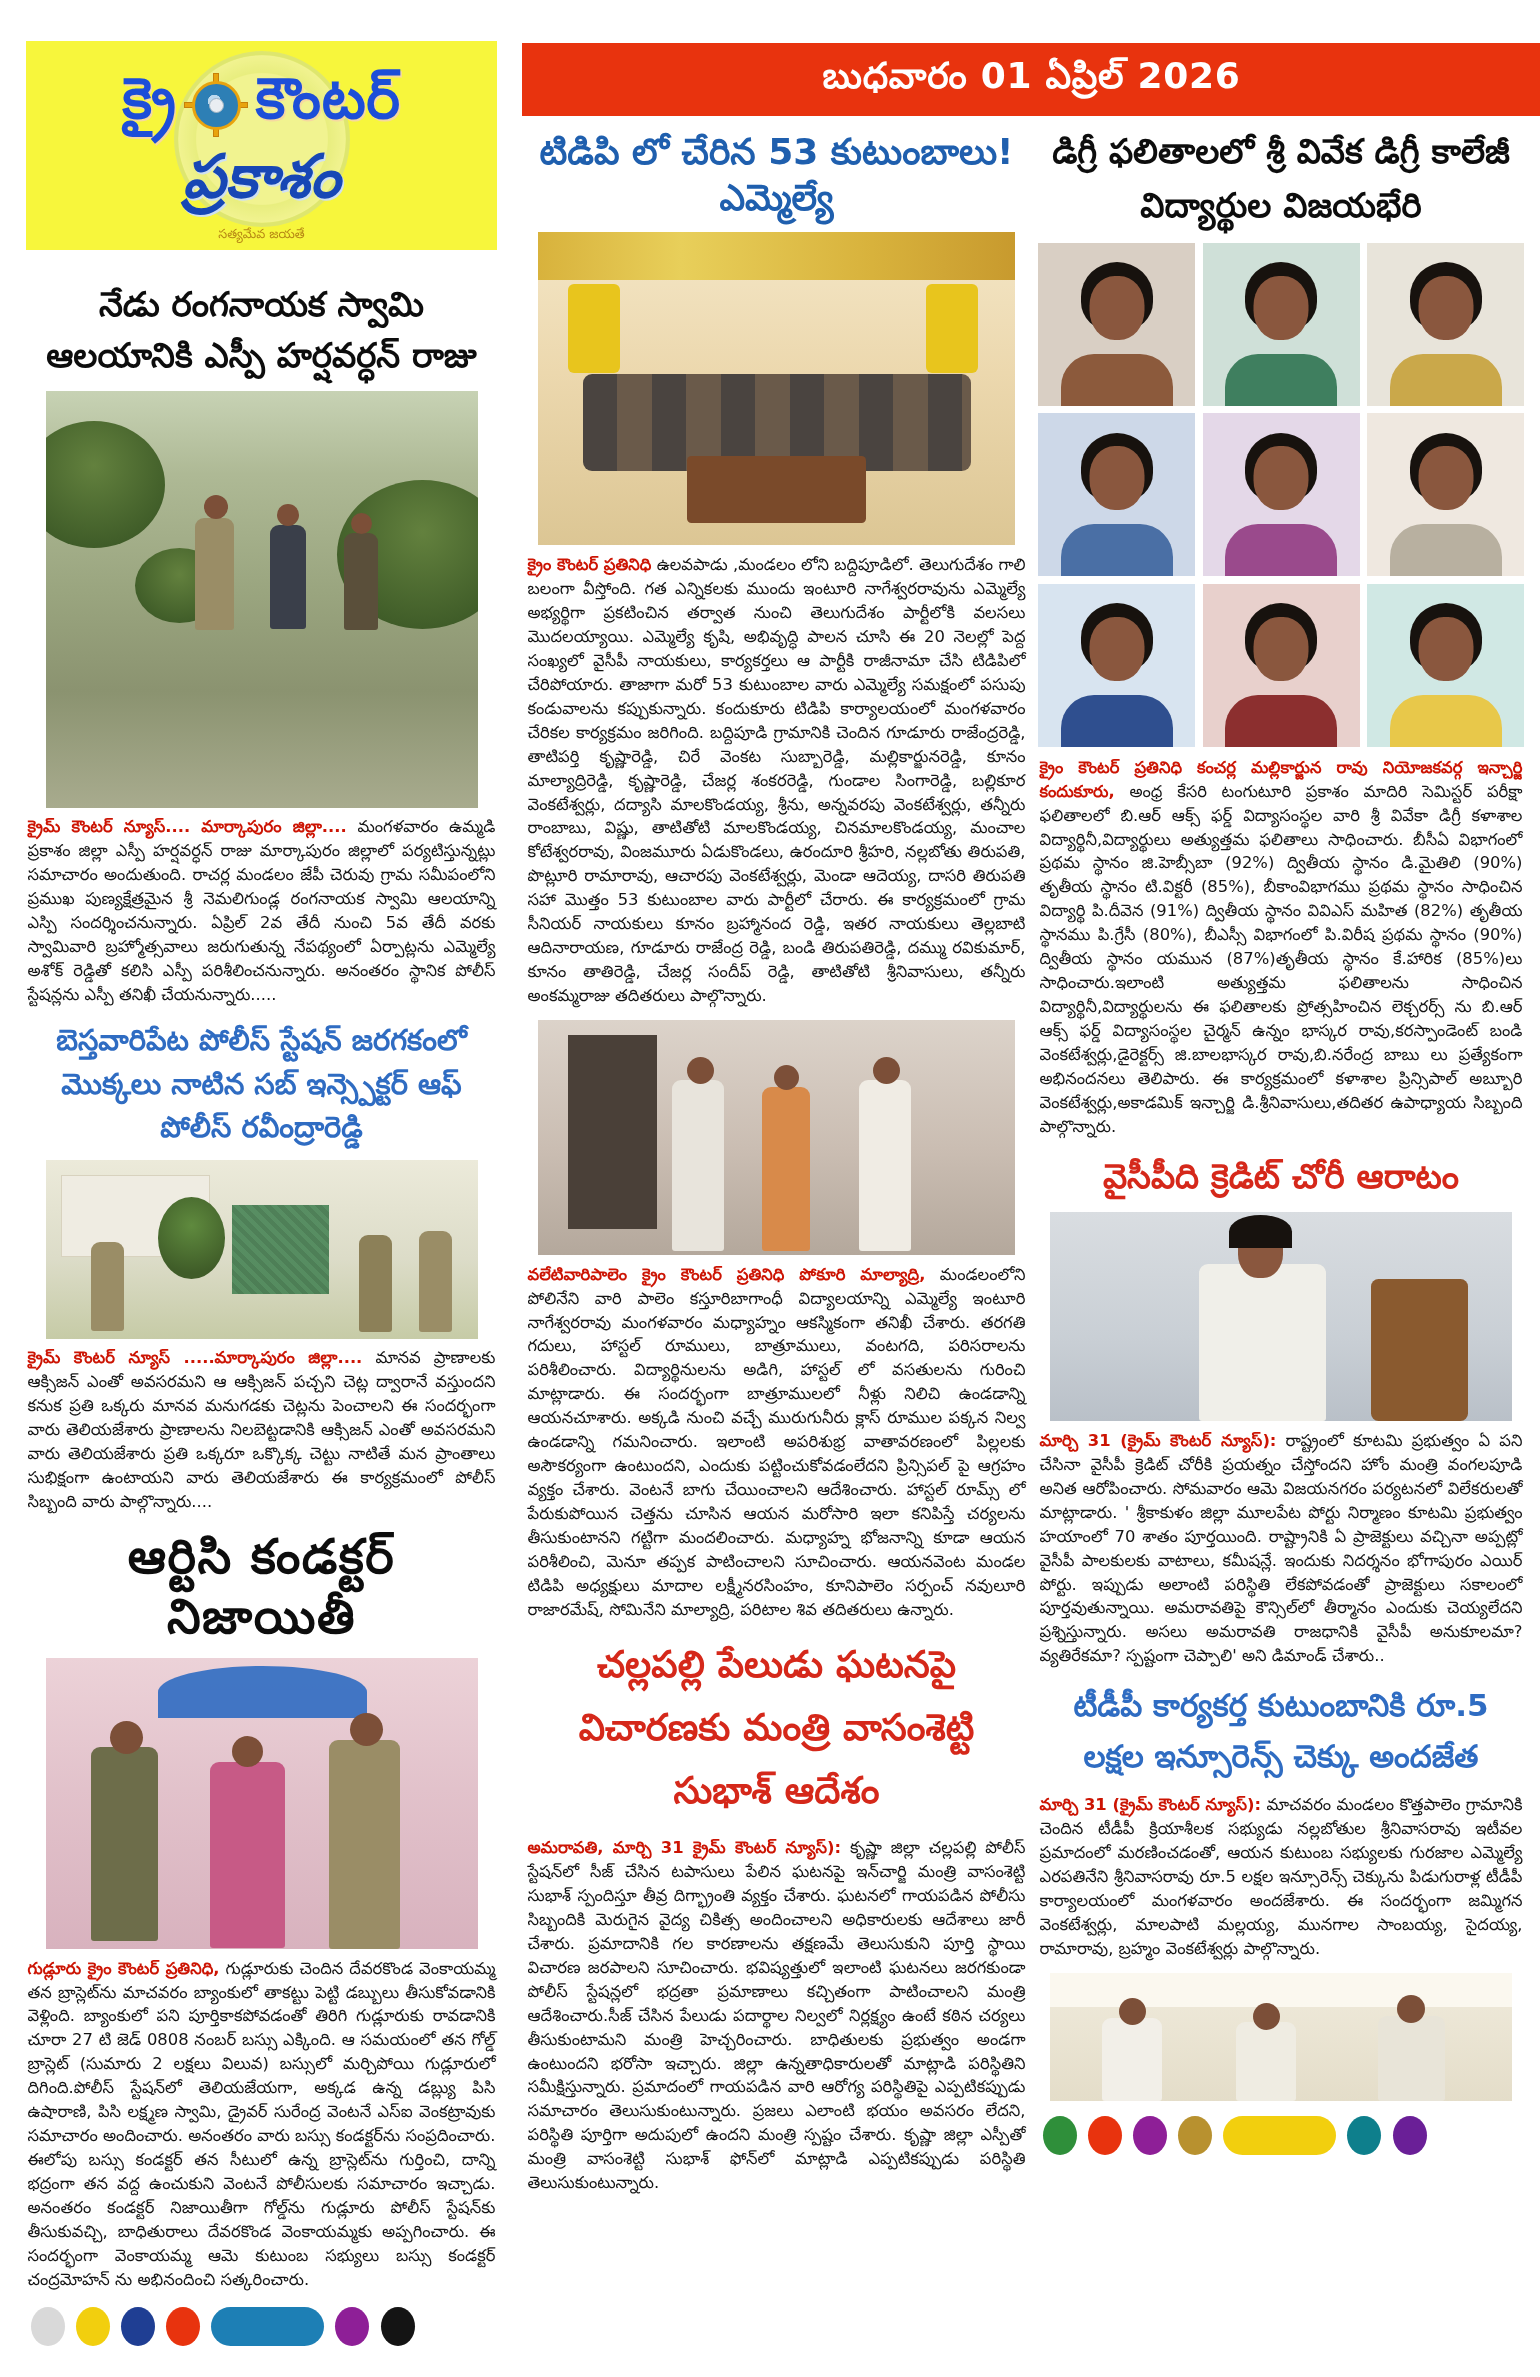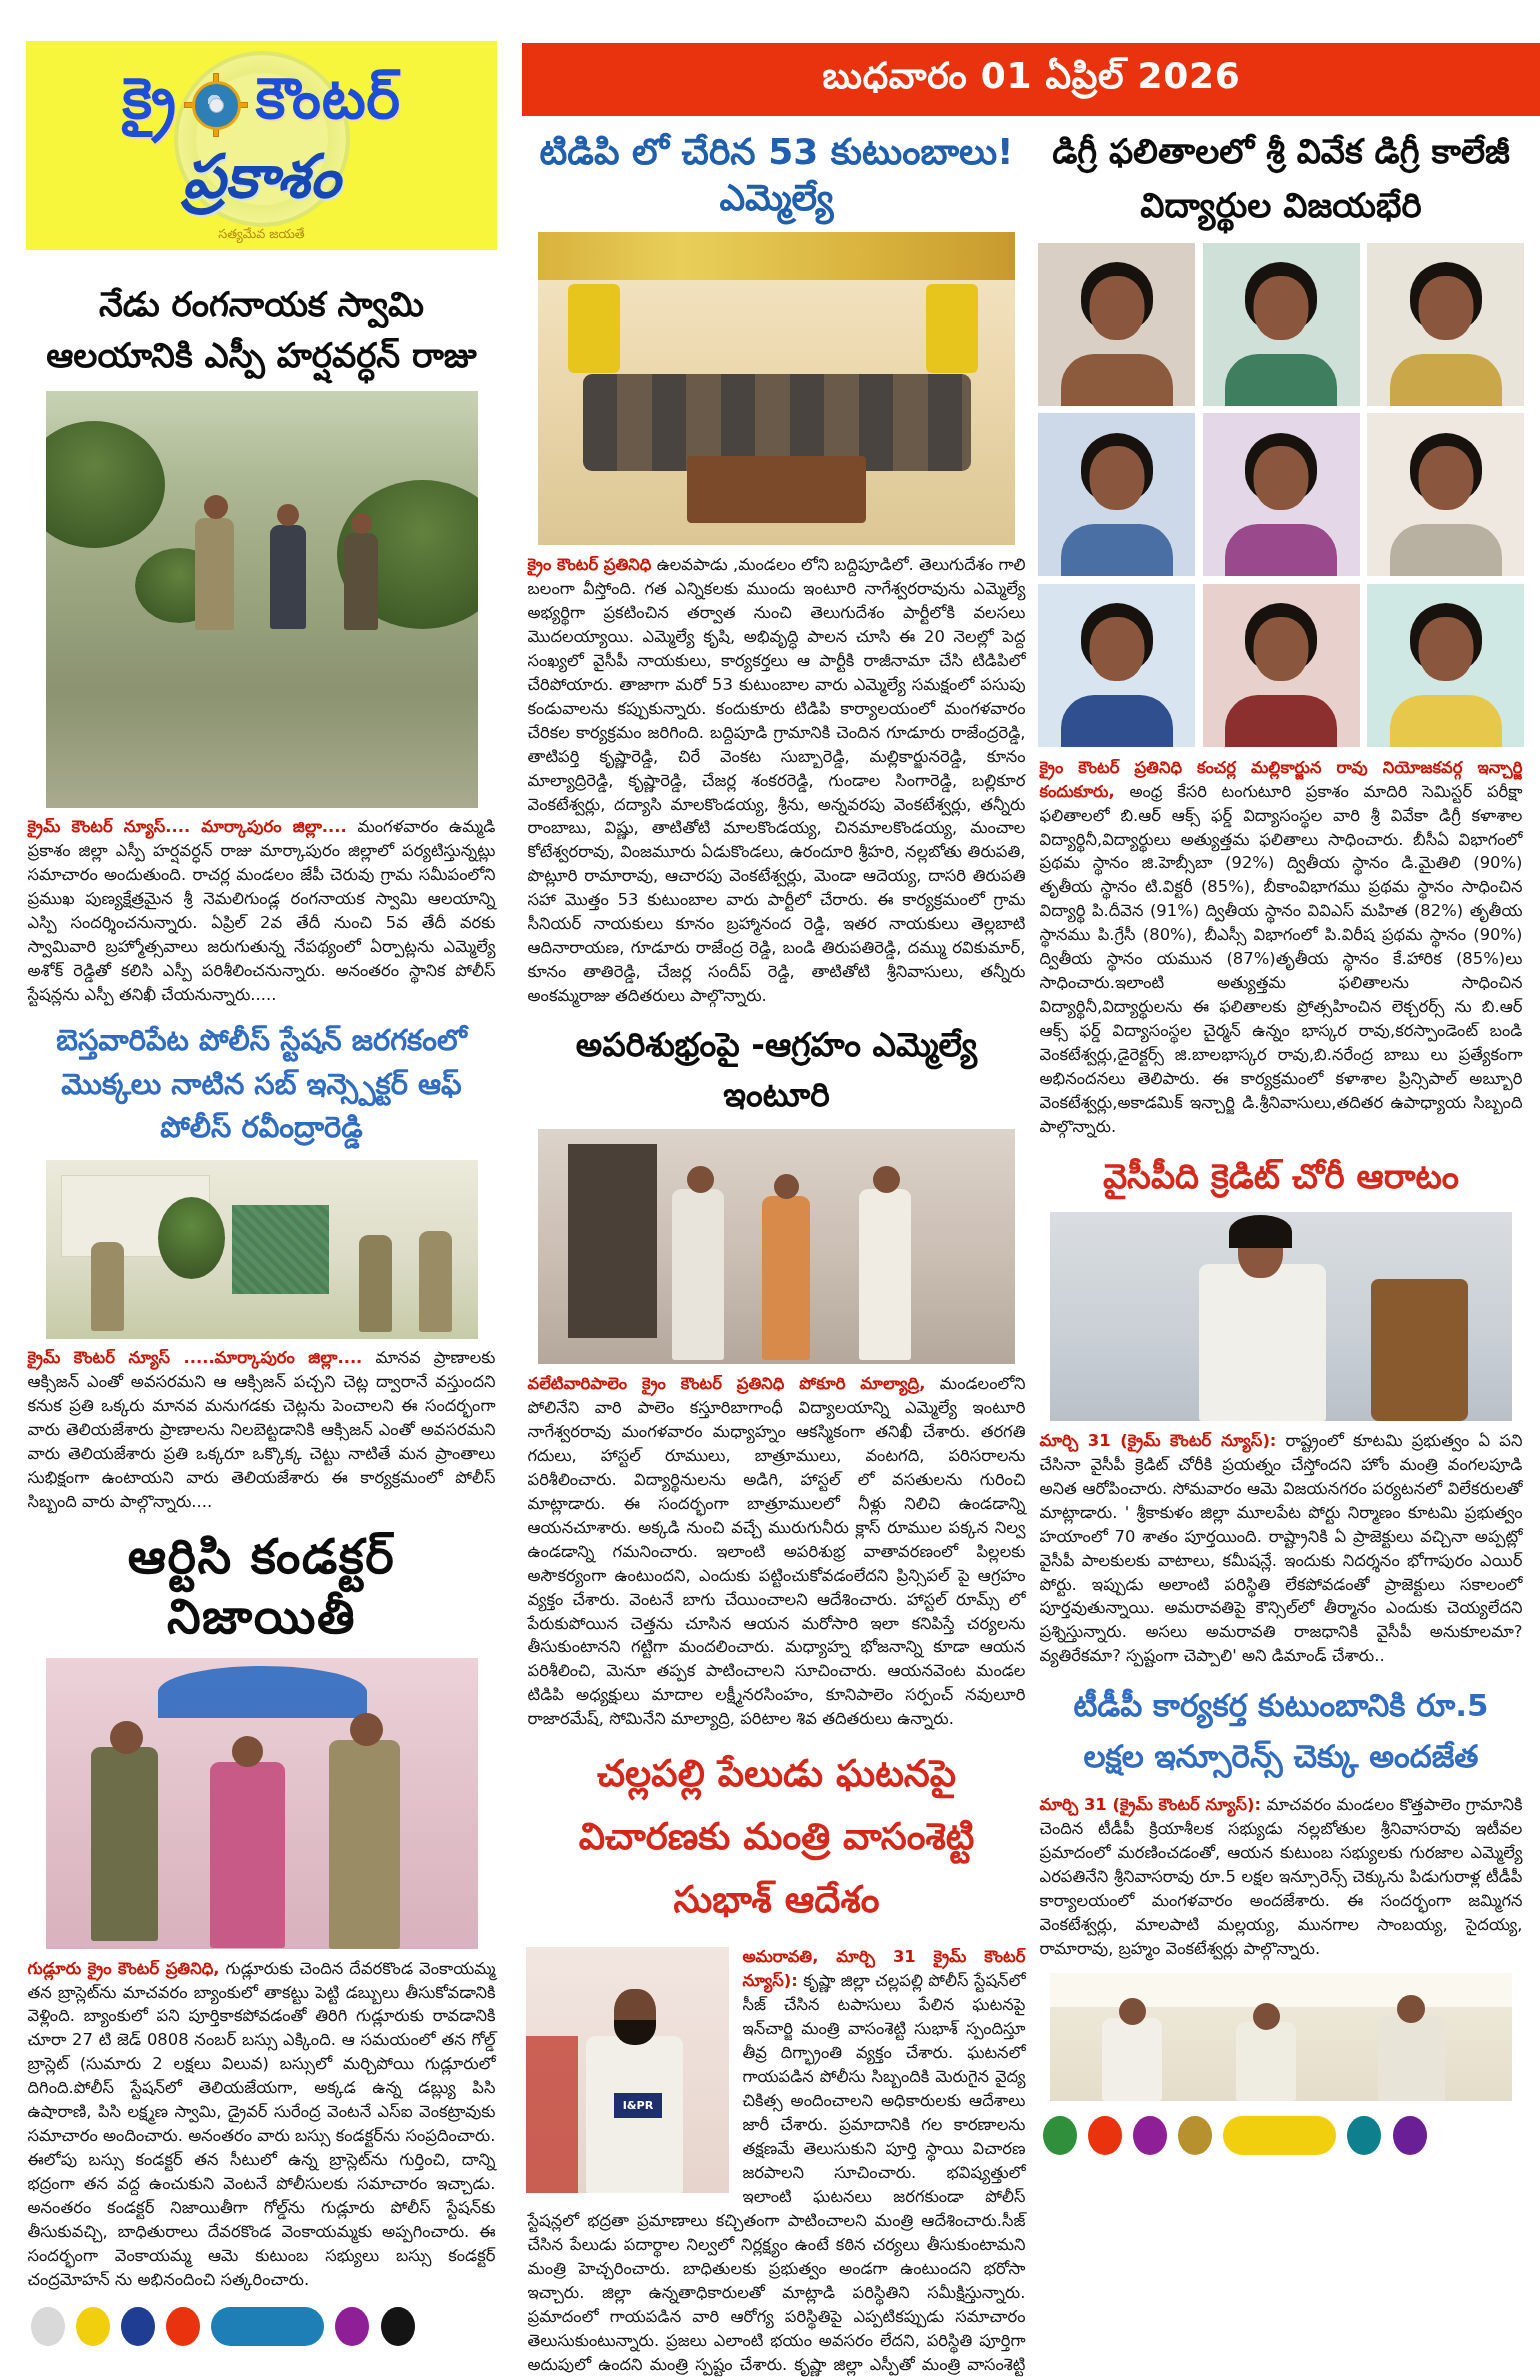--- a/index.html
+++ b/index.html
@@ -184,47 +184,39 @@
     <span class="blob" style="right:37px;top:52px;width:52px;height:89px;background:#e8c51d;border-radius:6px;"></span>
     <span class="fig" style="left:45px;top:142px;width:388px;height:97px;background:repeating-linear-gradient(90deg,#4a4440 0 34px,#6a5a4a 34px 69px);border-radius:9px;"></span>
     <span class="fig" style="left:149px;top:224px;width:179px;height:67px;background:#7a4a2a;border-radius:4.5px;"></span>
   </div>
 
   <p class="body-text">
     <span class="lead">క్రైం కౌంటర్ ప్రతినిధి</span>
     <span>ఉలవపాడు ,మండలం లోని బద్దిపూడిలో. తెలుగుదేశం గాలి బలంగా వీస్తోంది. గత ఎన్నికలకు ముందు ఇంటూరి నాగేశ్వరరావును ఎమ్మెల్యే అభ్యర్థిగా ప్రకటించిన తర్వాత నుంచి తెలుగుదేశం పార్టీలోకి వలసలు మొదలయ్యాయి. ఎమ్మెల్యే కృషి, అభివృద్ధి పాలన చూసి ఈ 20 నెలల్లో పెద్ద సంఖ్యలో వైసీపీ నాయకులు, కార్యకర్తలు ఆ పార్టీకి రాజీనామా చేసి టిడిపిలో చేరిపోయారు. తాజాగా మరో 53 కుటుంబాల వారు ఎమ్మెల్యే సమక్షంలో పసుపు కండువాలను కప్పుకున్నారు. కందుకూరు టిడిపి కార్యాలయంలో మంగళవారం చేరికల కార్యక్రమం జరిగింది. బద్దిపూడి గ్రామానికి చెందిన గూడూరు రాజేంద్రరెడ్డి, తాటిపర్తి కృష్ణారెడ్డి, చిరే వెంకట సుబ్బారెడ్డి, మల్లికార్జునరెడ్డి, కూనం మాల్యాద్రిరెడ్డి, కృష్ణారెడ్డి, చేజర్ల శంకరరెడ్డి, గుండాల సింగారెడ్డి, బల్లికూర వెంకటేశ్వర్లు, దద్యాసి మాలకొండయ్య, శ్రీను, అన్నవరపు వెంకటేశ్వర్లు, తన్నీరు రాంబాబు, విష్ణు, తాటితోటి మాలకొండయ్య, చినమాలకొండయ్య, మంచాల కోటేశ్వరరావు, వింజమూరు ఏడుకొండలు, ఉరందూరి శ్రీహరి, నల్లబోతు తిరుపతి, పొట్లూరి రామారావు, ఆచారపు వెంకటేశ్వర్లు, మెండా ఆదెయ్య, దాసరి తిరుపతి సహా మొత్తం 53 కుటుంబాల వారు పార్టీలో చేరారు. ఈ కార్యక్రమంలో గ్రామ సీనియర్ నాయకులు కూనం బ్రహ్మానంద రెడ్డి, ఇతర నాయకులు తెల్లబాటి ఆదినారాయణ, గూడూరు రాజేంద్ర రెడ్డి, బండి తిరుపతిరెడ్డి, దమ్ము రవికుమార్, కూనం తాతిరెడ్డి, చేజర్ల సందీప్ రెడ్డి, తాటితోటి శ్రీనివాసులు, తన్నీరు అంకమ్మరాజు తదితరులు పాల్గొన్నారు.</span>
   </p>
 
-  <div class="headline h-black hl-m2">అపరిశుభ్రంపై -ఆగ్రహం  ఎమ్మెల్యే ఇంటూరి</div>
 
   <div class="photo ph-insp">
     <span class="strip" style="left:30px;top:15px;width:89px;height:194px;background:#4a4038;"></span>
     <span class="fig person" style="left:134px;top:60px;width:52px;height:171px;background:#e8e4dc;"></span>
     <span class="fig head" style="left:149px;top:37px;width:27px;height:27px;"></span>
     <span class="fig person" style="left:224px;top:67px;width:48px;height:164px;background:#d88a4a;"></span>
     <span class="fig head" style="left:236px;top:45px;width:25px;height:25px;"></span>
     <span class="fig person" style="left:321px;top:60px;width:52px;height:171px;background:#f0ece4;"></span>
     <span class="fig head" style="left:335px;top:37px;width:27px;height:27px;"></span>
   </div>
 
   <p class="body-text">
     <span class="lead">వలేటివారిపాలెం క్రైం కౌంటర్ ప్రతినిధి పోకూరి మాల్యాద్రి,</span>
     <span>మండలంలోని పోలినేని వారి పాలెం కస్తూరిబాగాంధీ విద్యాలయాన్ని ఎమ్మెల్యే ఇంటూరి నాగేశ్వరరావు మంగళవారం మధ్యాహ్నం ఆకస్మికంగా తనిఖీ చేశారు. తరగతి గదులు, హాస్టల్ రూములు, బాత్రూములు, వంటగది, పరిసరాలను పరిశీలించారు. విద్యార్థినులను అడిగి, హాస్టల్ లో వసతులను గురించి మాట్లాడారు. ఈ సందర్భంగా బాత్రూములలో నీళ్లు నిలిచి ఉండడాన్ని ఆయనచూశారు. అక్కడి నుంచి వచ్చే మురుగునీరు క్లాస్ రూముల పక్కన నిల్వ ఉండడాన్ని గమనించారు. ఇలాంటి అపరిశుభ్ర వాతావరణంలో పిల్లలకు అసౌకర్యంగా ఉంటుందని, ఎందుకు పట్టించుకోవడంలేదని ప్రిన్సిపల్ పై ఆగ్రహం వ్యక్తం చేశారు. వెంటనే బాగు చేయించాలని ఆదేశించారు. హాస్టల్ రూమ్స్ లో పేరుకుపోయిన చెత్తను చూసిన ఆయన మరోసారి ఇలా కనిపిస్తే చర్యలను తీసుకుంటానని గట్టిగా మందలించారు. మధ్యాహ్న భోజనాన్ని కూడా ఆయన పరిశీలించి, మెనూ తప్పక పాటించాలని సూచించారు. ఆయనవెంట మండల టిడిపి అధ్యక్షులు మాదాల లక్ష్మీనరసింహం, కూనిపాలెం సర్పంచ్ నవులూరి రాజారమేష్, సోమినేని మాల్యాద్రి, పరిటాల శివ తదితరులు ఉన్నారు.</span>
   </p>
 
   <div class="headline h-red hl-m3">చల్లపల్లి పేలుడు ఘటనపై విచారణకు మంత్రి వాసంశెట్టి సుభాశ్ ఆదేశం</div>
 
   <div style="overflow:hidden;">
-    <div class="photo ph-min">
-      <span class="strip redwall"></span>
-      <span class="fig person" style="left:60px;top:89px;width:97px;height:157px;background:#f2efe8;"></span>
-      <span class="fig head" style="left:88px;top:42px;width:42px;height:52px;border-radius:42%;background:#6e4632;"></span>
-      <span class="fig" style="left:88px;top:73px;width:42px;height:25px;background:#1a120c;border-radius:0 0 19.4px 19.4px;"></span>
-      <span class="mic-flag">I&amp;PR</span>
-    </div>
     <p class="body-text">
       <span class="lead">అమరావతి, మార్చి 31 క్రైమ్ కౌంటర్ న్యూస్):</span>
       <span>కృష్ణా జిల్లా చల్లపల్లి పోలీస్ స్టేషన్‌లో సీజ్ చేసిన టపాసులు పేలిన ఘటనపై ఇన్‌చార్జి మంత్రి వాసంశెట్టి సుభాశ్ స్పందిస్తూ తీవ్ర దిగ్భ్రాంతి వ్యక్తం చేశారు. ఘటనలో గాయపడిన పోలీసు సిబ్బందికి మెరుగైన వైద్య చికిత్స అందించాలని అధికారులకు ఆదేశాలు జారీ చేశారు. ప్రమాదానికి గల కారణాలను తక్షణమే తెలుసుకుని పూర్తి స్థాయి విచారణ జరపాలని సూచించారు. భవిష్యత్తులో ఇలాంటి ఘటనలు జరగకుండా పోలీస్ స్టేషన్లలో భద్రతా ప్రమాణాలు కచ్చితంగా పాటించాలని మంత్రి ఆదేశించారు.సీజ్ చేసిన పేలుడు పదార్థాల నిల్వలో నిర్లక్ష్యం ఉంటే కఠిన చర్యలు తీసుకుంటామని మంత్రి హెచ్చరించారు. బాధితులకు ప్రభుత్వం అండగా ఉంటుందని భరోసా ఇచ్చారు. జిల్లా ఉన్నతాధికారులతో మాట్లాడి పరిస్థితిని సమీక్షిస్తున్నారు. ప్రమాదంలో గాయపడిన వారి ఆరోగ్య పరిస్థితిపై ఎప్పటికప్పుడు సమాచారం తెలుసుకుంటున్నారు. ప్రజలు ఎలాంటి భయం అవసరం లేదని, పరిస్థితి పూర్తిగా అదుపులో ఉందని మంత్రి స్పష్టం చేశారు. కృష్ణా జిల్లా ఎస్పీతో మంత్రి వాసంశెట్టి సుభాశ్ ఫోన్‌లో మాట్లాడి ఎప్పటికప్పుడు పరిస్థితి తెలుసుకుంటున్నారు.</span>
     </p>
   </div>
 
 </div>
 
 <div class="col" id="col-right">
 

